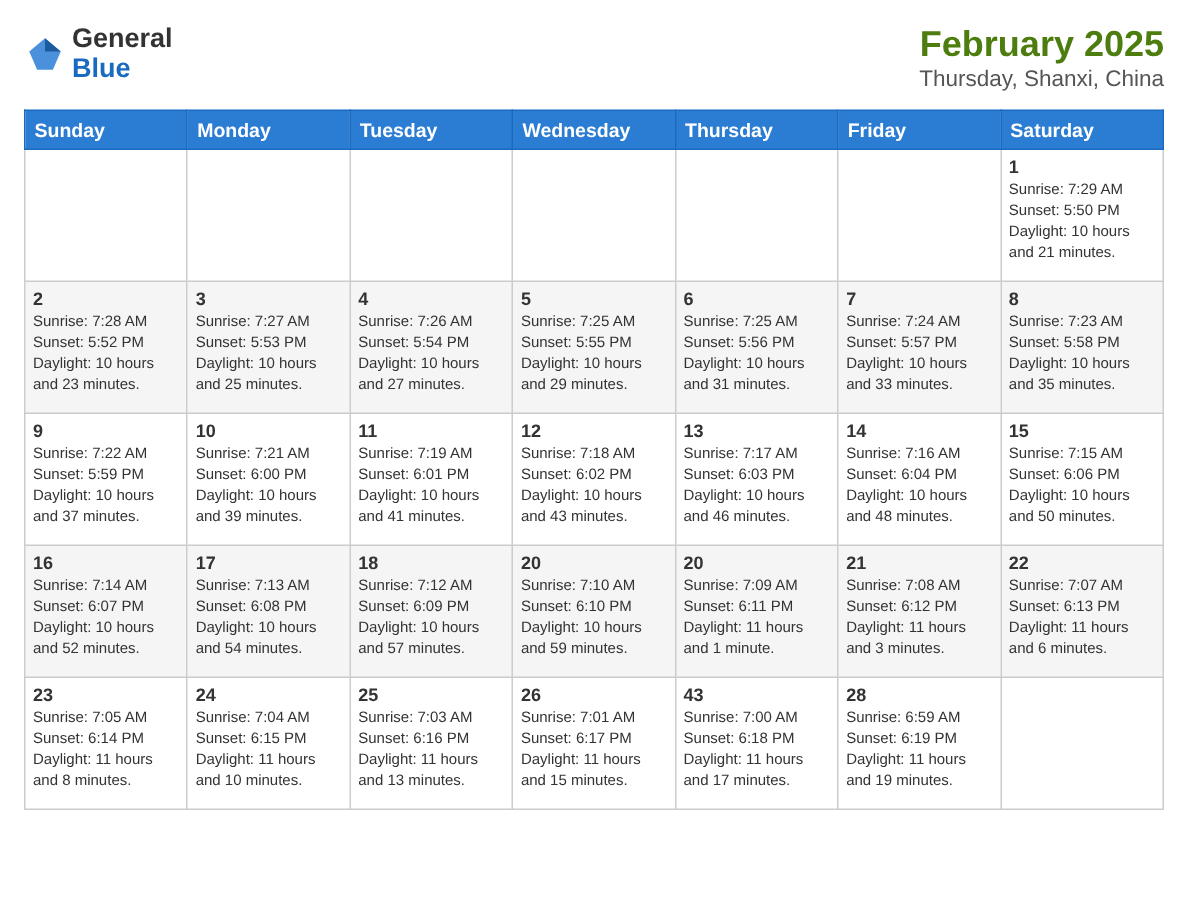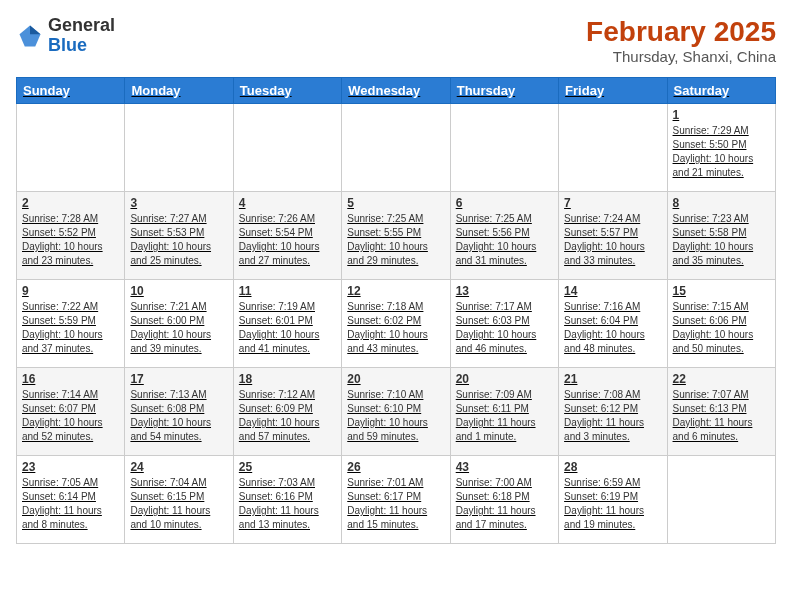--- a/index.html
+++ b/index.html
@@ -29,33 +29,32 @@
     .logo-general { color: #333; }
     .logo-blue { color: #1a6bbf; text-align: right; }
     .logo-icon {
       width: 28px;
       height: 28px;
     }
     .title-block {
       text-align: right;
     }
     .month-year {
-      font-size: 28px;
+      font-size: 24px;
       font-weight: bold;
-      color: #c2410c;
+      color: #4d7c0f;
     }
     .location {
       font-size: 15px;
       color: #555;
     }
     .calendar {
       width: 100%;
       border-collapse: collapse;
       border: 1px solid #ccc;
-      text-decoration: underline;
     }
     .calendar th {
       background-color: #2b7cd3;
       color: #fff;
       text-align: left;
       padding: 5px 6px;
       font-size: 13px;
       border: 1px solid #1a6bbf;
     }
     .calendar td {

